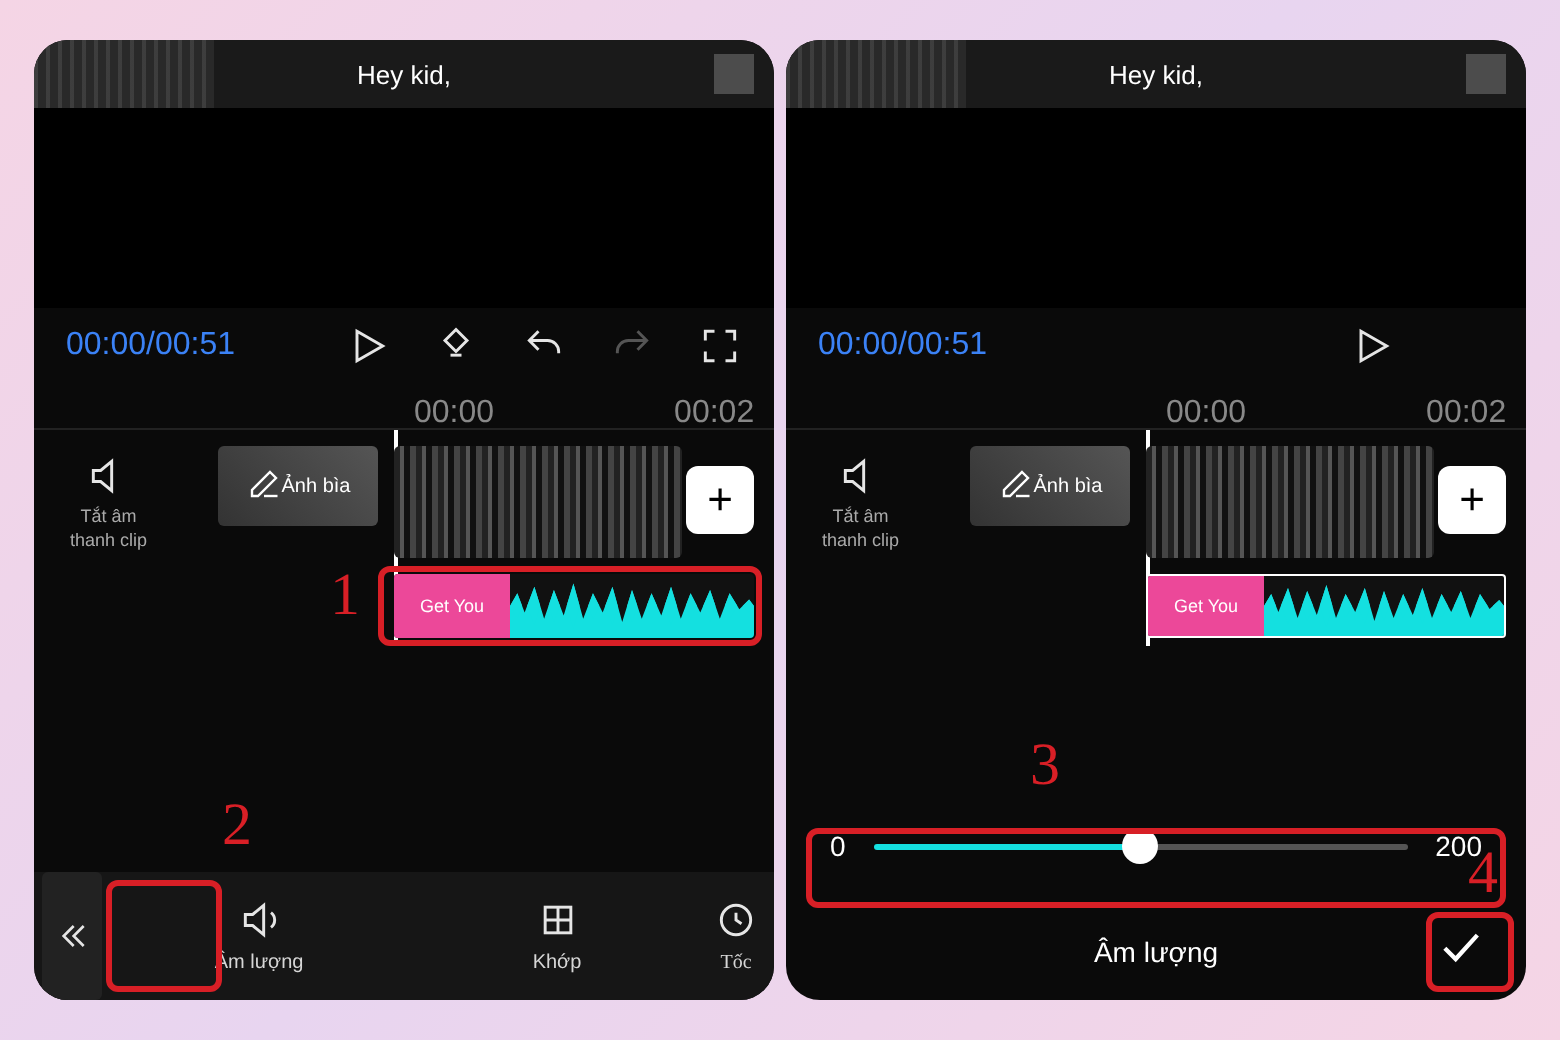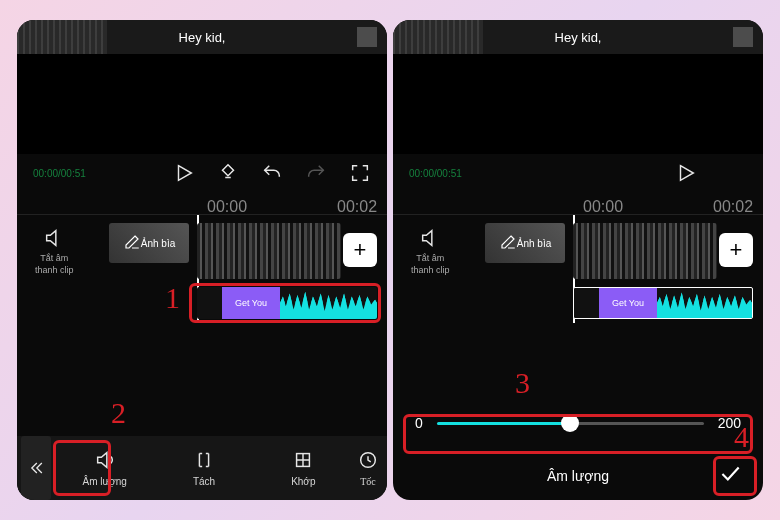--- a/index.html
+++ b/index.html
@@ -54,21 +54,21 @@
   }
   .spacer-dark { height: 100px; background: #000; }
   
   .controls {
     display: flex;
     align-items: center;
     gap: 22px;
     padding: 8px 16px 14px;
     color: #ddd;
   }
-  .timecode { font-size: 10px; color: #15803d; margin-right: auto; }
+  .timecode { font-size: 16px; color: #3b82f6; margin-right: auto; }
   .ctrl-btn { width: 22px; height: 22px; display:flex; align-items:center; justify-content:center; }
   .ctrl-btn svg { stroke: #e5e5e5; fill: none; stroke-width: 1.6; }
   .muted svg { stroke: #555; }
   
   .ruler {
     display: flex;
     gap: 90px;
     padding-left: 190px;
     font-size: 16px;
     color: #888;
@@ -129,23 +129,23 @@
     background: #111;
     border-radius: 2px;
     display: flex;
     align-items: center;
     overflow: hidden;
   }
   .audio-label {
     width: 58px;
     font-size: 9px;
     color: #fff;
-    background: #8b5cf6;
+    background: #ec4899;
     height: 100%;
-    display:flex; align-items:center; justify-content:center;margin-left:25px;
+    display:flex; align-items:center; justify-content:center;
   }
   .waveform {
     flex: 1;
     height: 100%;
     background: linear-gradient(#14e0e0,#14e0e0);
     position: relative;
     clip-path: polygon(0 50%, 3% 30%, 6% 60%, 10% 20%, 14% 70%, 18% 25%, 22% 65%, 26% 15%, 30% 70%, 34% 30%, 38% 60%, 42% 20%, 46% 75%, 50% 25%, 54% 70%, 58% 30%, 62% 65%, 66% 20%, 70% 70%, 74% 30%, 78% 60%, 82% 25%, 86% 70%, 90% 30%, 94% 55%, 98% 40%, 100% 50%, 100% 100%, 0 100%);
   }
   .waveform::after{
     content:"";
@@ -364,26 +364,20 @@
     </div>
     <div class="tool-item">
       <svg viewBox="0 0 24 24">
           <path d="M4 9v6h4l6 5V4l-6 5H4z"></path>
           <path d="M18 8a5 5 0 010 8"></path>
         </svg>
       <span>Âm lượng</span>
     </div>
     <div class="tool-item">
       <svg viewBox="0 0 24 24">
-          <path d="M7 5v14M17 5v14M7 5h3M7 19h3M17 5h-3M17 19h-3"></path>
-        </svg>
-      <span>Tách</span>
-    </div>
-    <div class="tool-item">
-      <svg viewBox="0 0 24 24">
           <rect x="5" y="5" width="14" height="14"></rect>
           <path d="M5 12h14M12 5v14"></path>
         </svg>
       <span>Khớp</span>
     </div>
     <div class="tool-item" style="flex:0 0 30px;font-family:Liberation Serif, serif;">
       <svg viewBox="0 0 24 24">
           <circle cx="12" cy="12" r="8"></circle>
           <path d="M12 8v4l3 2"></path>
         </svg>

